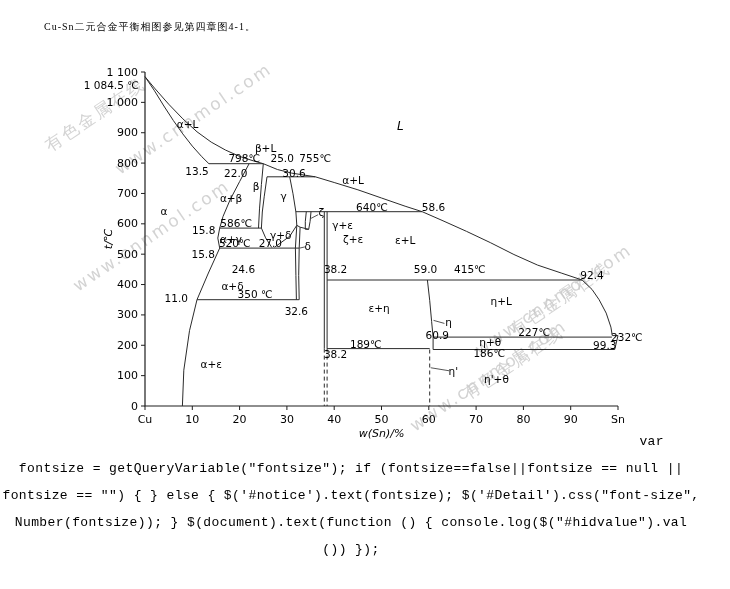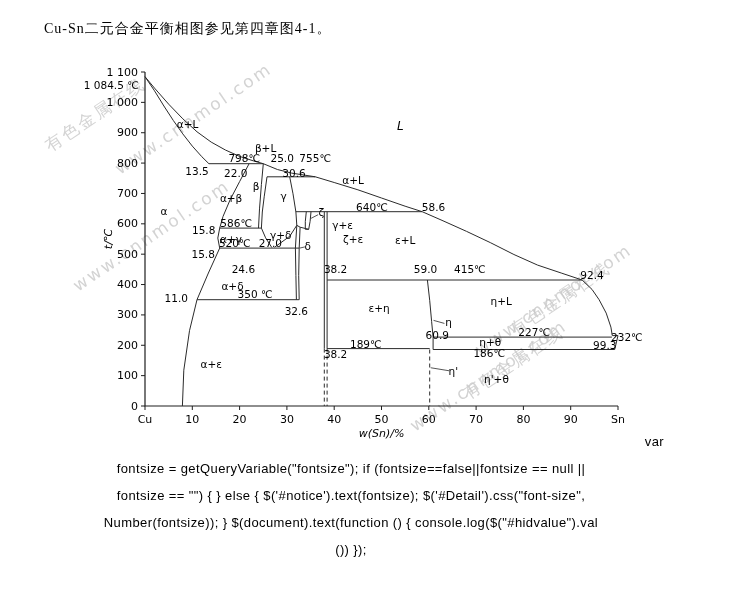--- a/index.html
+++ b/index.html
@@ -1,23 +1,23 @@
 <!DOCTYPE html>
 <html><head>
 <meta charset="utf-8">
 <style>
   html,body{margin:0;padding:0;background:#ffffff;}
   body{width:730px;height:589px;position:relative;overflow:hidden;
        font-family:"Liberation Serif", serif;}
-  .caption{position:absolute;left:44px;top:20px;font-size:14px;color:#000;
+  .caption{position:absolute;left:44px;top:20px;font-size:10px;color:#000;
            letter-spacing:1px;white-space:nowrap;}
   #phase-svg{position:absolute;left:0;top:0;z-index:0;
              font-family:"DejaVu Sans", sans-serif;}
   .code-block{position:absolute;left:0;top:428px;width:702px;z-index:1;
-              font-family:Liberation Sans, sans-serif;font-size:13px;
+              font-family:Liberation Mono, monospace;font-size:13px;
               line-height:27px;color:#000;letter-spacing:0.4px;}
   .code-line{text-align:center;white-space:nowrap;}
   .code-line.right{text-align:right;padding-right:38px;}
 </style>
 </head>
 <body>
 
 <svg id="phase-svg" width="730" height="589" viewBox="0 0 730 589">
     <text x="50" y="152" transform="rotate(-34 50 152)" fill="#c9c9c9" opacity="0.8" font-size="17" letter-spacing="2.5">有色金属在线</text>
     <text x="120" y="175" transform="rotate(-34 120 175)" fill="#c9c9c9" opacity="0.8" font-size="17" letter-spacing="2.5">www.cnnmol.com</text>

